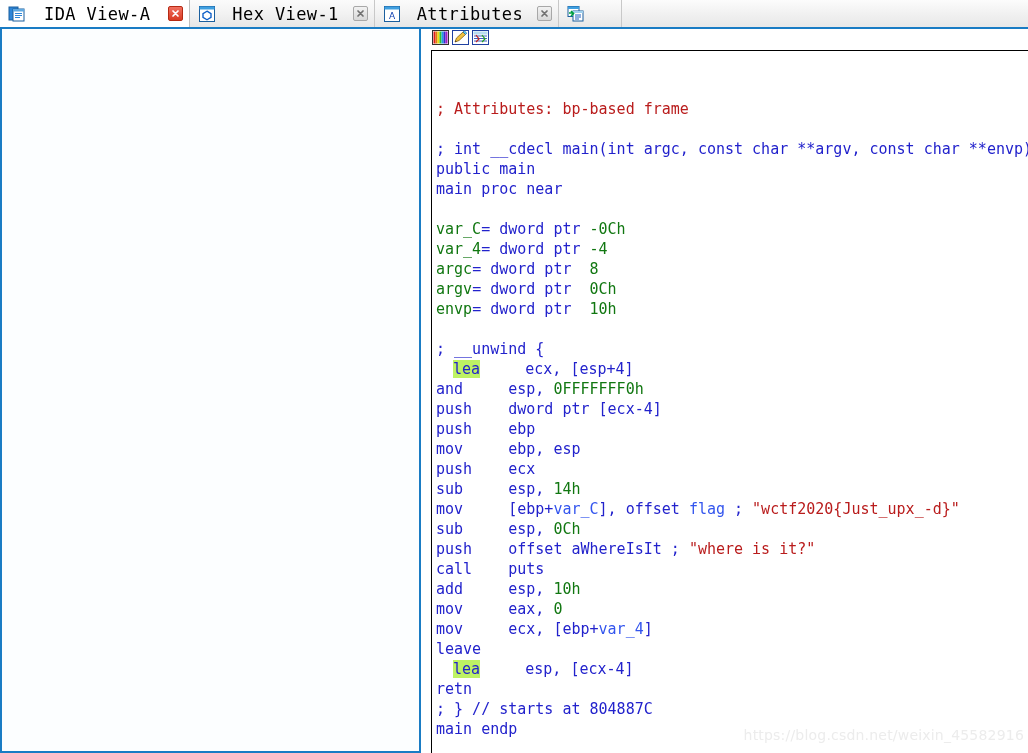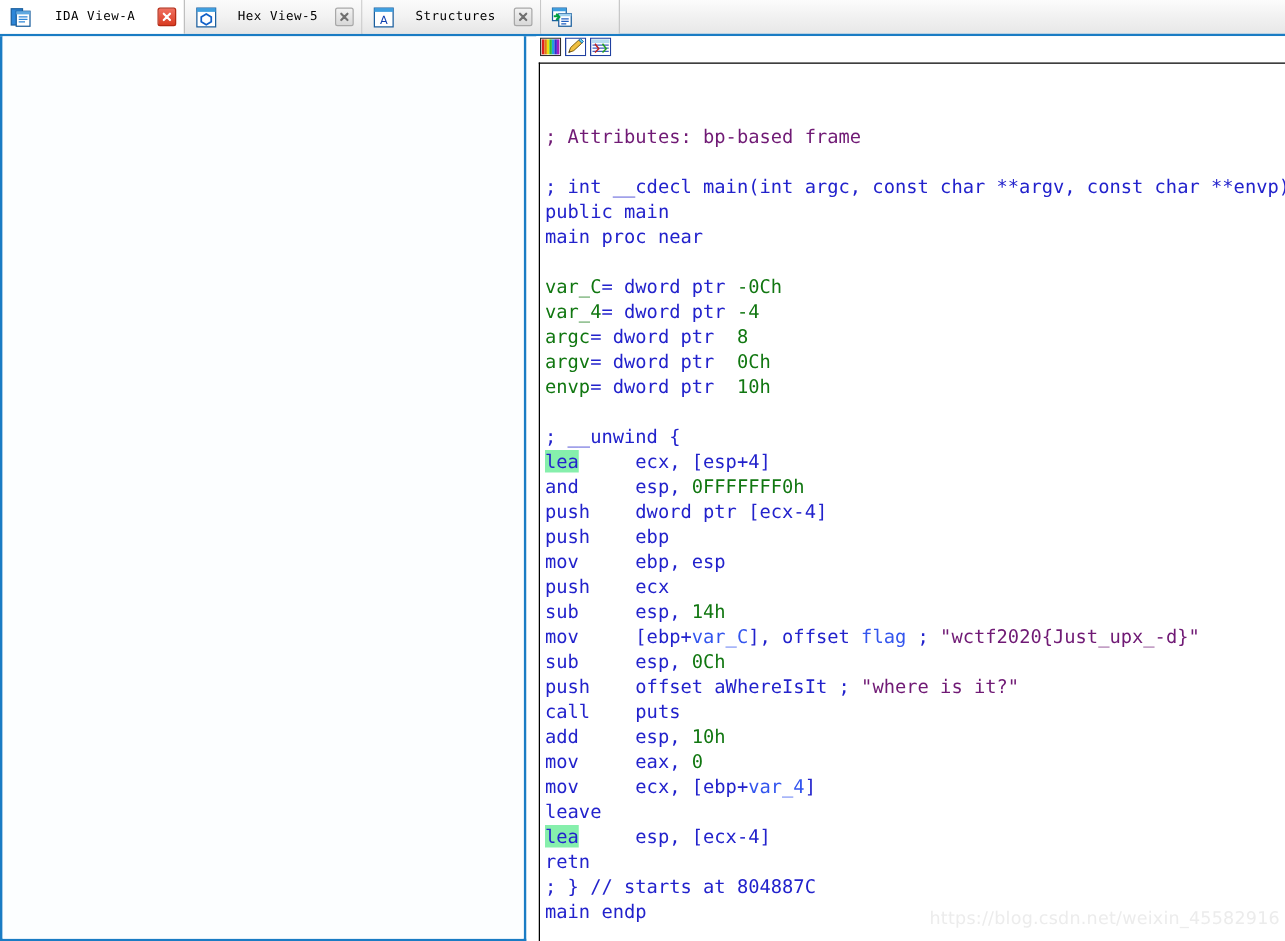--- a/index.html
+++ b/index.html
@@ -43,21 +43,21 @@
     border-right: 1px solid #bfbfbf;
   }
   .tab .tab-icon {
     width: 18px; height: 18px;
     flex: 0 0 18px;
     margin-right: 4px;
     display: block;
   }
   .tab .tab-label {
     font-family: "DejaVu Sans Mono", monospace;
-    font-size: 10px;
+    font-size: 17px;
     color: #000000;
     letter-spacing: 0.4px;
     padding: 0 14px 0 12px;
   }
   .tab.active .tab-label { padding: 0 18px 0 14px; }
   .close-btn {
     width: 15px; height: 15px;
     flex: 0 0 15px;
     border-radius: 2px;
     display: flex;
@@ -132,23 +132,23 @@
   #code {
     padding: 8px 0 0 4px;
     font-family: "DejaVu Sans Mono", monospace;
     font-size: 15px;
     line-height: 20px;
     white-space: pre;
   }
   .ln { height: 20px; }
   .c-blue   { color: #2222cc; }
   .c-green  { color: #117711; }
-  .c-gray   { color: #701a75; }
+  .c-gray   { color: #b91c1c; }
   .c-lblue  { color: #3355ee; }
-  .hl { background: #86efac; }
+  .hl { background: #bef264; margin-left: 17px; }
 
   
   #watermark {
     position: absolute;
     right: 4px;
     bottom: 10px;
     font-family: "DejaVu Sans", sans-serif;
     font-size: 14px;
     color: #ececec;
     letter-spacing: 0.2px;
@@ -173,34 +173,34 @@
           <path d="M2 2 L7 7 M7 2 L2 7" stroke="#ffffff" stroke-width="1.7" stroke-linecap="round"></path>
         </svg>
       </span>
     </div>
     <div class="tab">
       <span class="tab-icon"><svg width="18" height="18" viewBox="0 0 18 18">
           <rect x="1.5" y="1.5" width="15" height="15" fill="#ffffff" stroke="#1b5f9e"></rect>
           <rect x="1.5" y="1.5" width="15" height="3" fill="#3f9fe0"></rect>
           <path d="M9 6.2 L13 8.6 L13 12.4 L9 14.8 L5 12.4 L5 8.6 Z" fill="none" stroke="#1060c8" stroke-width="1.4"></path>
         </svg></span>
-      <span class="tab-label">Hex View-5</span>
+      <span class="tab-label">Hex View-1</span>
       <span class="close-btn gray">
         <svg width="9" height="9" viewBox="0 0 9 9">
           <path d="M2 2 L7 7 M7 2 L2 7" stroke="#707070" stroke-width="1.7" stroke-linecap="round"></path>
         </svg>
       </span>
     </div>
     <div class="tab">
       <span class="tab-icon"><svg width="18" height="18" viewBox="0 0 18 18">
           <rect x="1.5" y="1.5" width="15" height="15" fill="#ffffff" stroke="#1b5f9e"></rect>
           <rect x="1.5" y="1.5" width="15" height="3" fill="#3f9fe0"></rect>
           <text x="9" y="14" font-family="DejaVu Sans, sans-serif" font-size="9" text-anchor="middle" fill="#1040b0">A</text>
         </svg></span>
-      <span class="tab-label">Structures</span>
+      <span class="tab-label">Attributes</span>
       <span class="close-btn gray">
         <svg width="9" height="9" viewBox="0 0 9 9">
           <path d="M2 2 L7 7 M7 2 L2 7" stroke="#707070" stroke-width="1.7" stroke-linecap="round"></path>
         </svg>
       </span>
     </div>
     <div class="tab">
       <span class="tab-icon"><svg width="18" height="18" viewBox="0 0 18 18">
           <rect x="1" y="1.5" width="11" height="10" fill="#ffffff" stroke="#1b5f9e"></rect>
           <rect x="1" y="1.5" width="11" height="2.5" fill="#3f9fe0"></rect>

